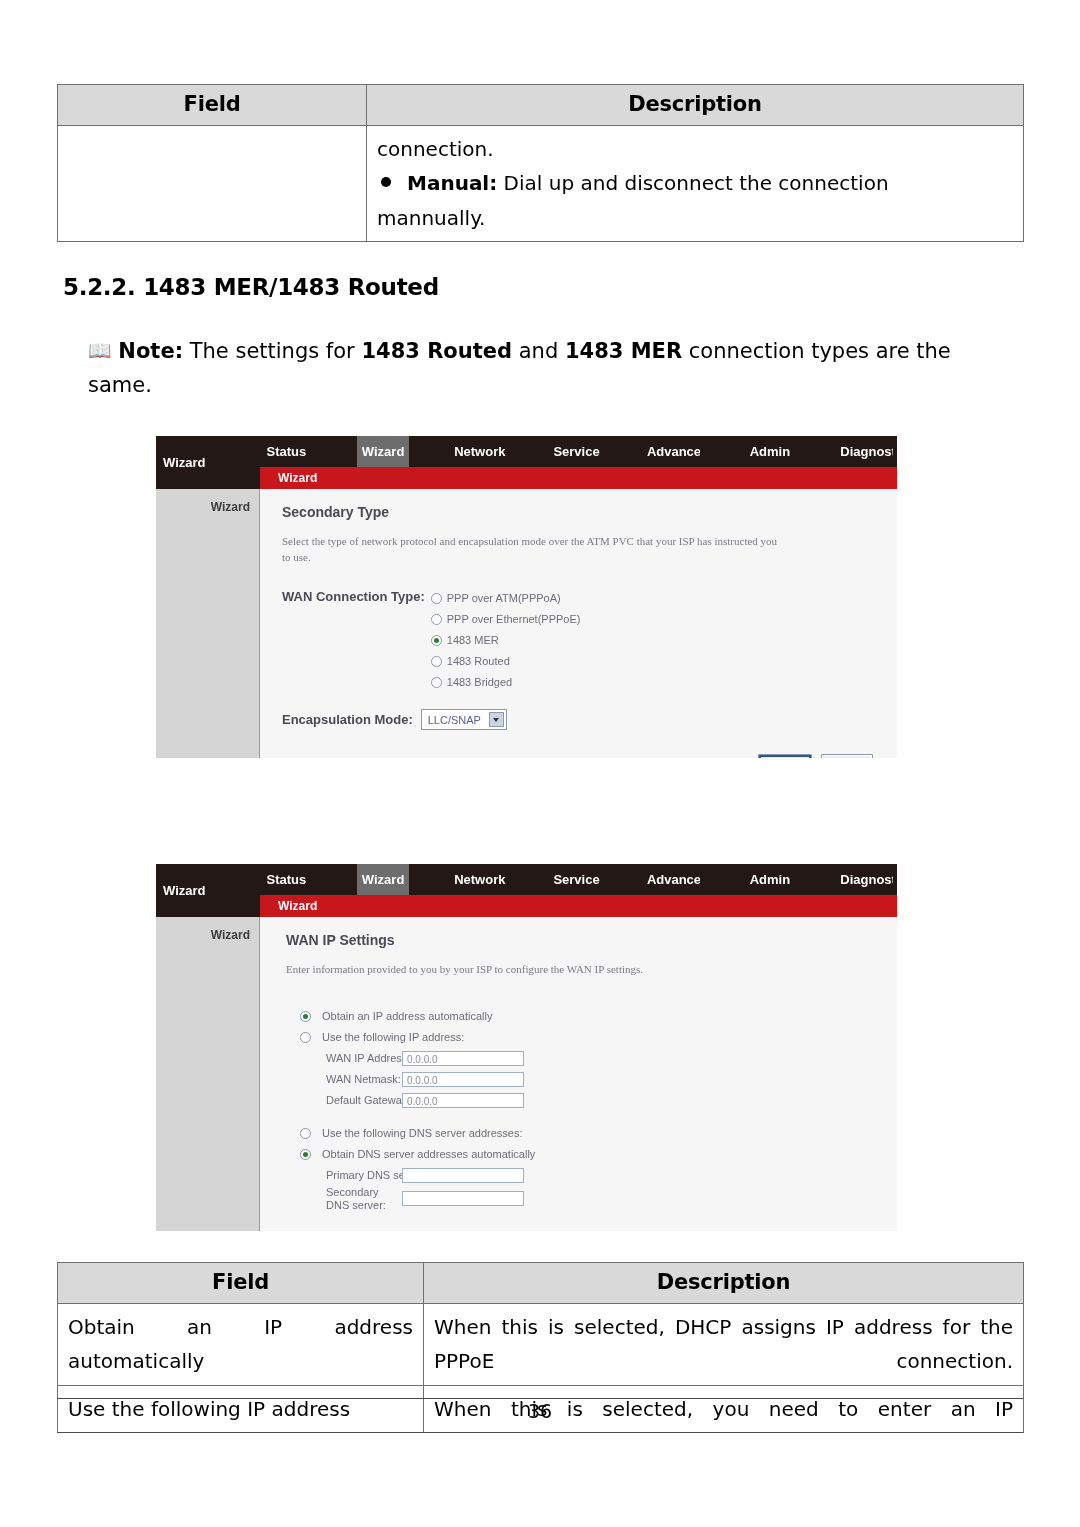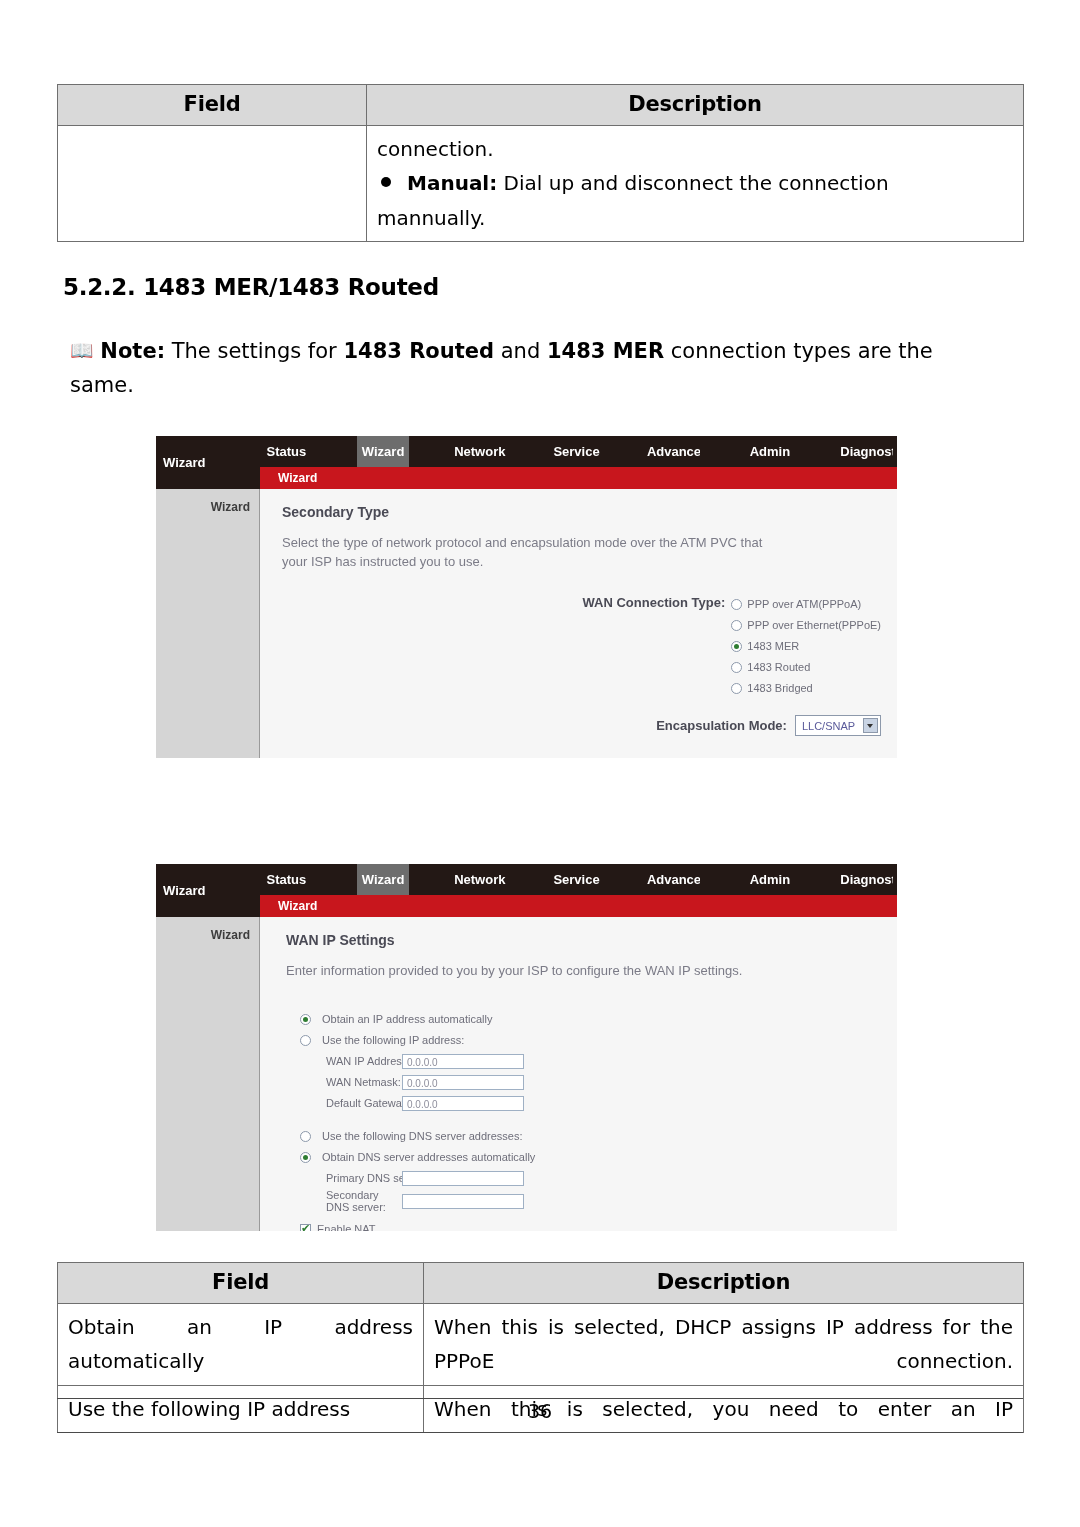--- a/index.html
+++ b/index.html
@@ -181,30 +181,30 @@
     box-sizing: border-box;
     background: #f6f6f6;
   }
   .panel-title {
     font-size: 14px;
     font-weight: bold;
     color: #4a4a55;
     margin: 2px 0 14px 0;
   }
   .panel-desc {
-    font-size: 13px;
+    font-size: 11px;
     color: #7b7b87;
     line-height: 1.45;
     max-width: 500px;
     margin-bottom: 22px;
+    font-family: Liberation Serif, serif;
   }
   .field-row {
     display: flex;
     align-items: flex-start;
-    justify-content: flex-end;
   }
   .field-label {
     font-size: 13px;
     font-weight: bold;
     color: #4a4a55;
     white-space: nowrap;
     padding-top: 1px;
   }
   .radio-group {
     margin-left: 6px;
@@ -377,21 +377,21 @@
             <span class="bullet-dot"></span><span class="b">Manual:</span><span> Dial up and disconnect the connection</span>
           </span>
           <span>mannually.</span>
         </td>
       </tr>
     </tbody>
   </table>
 
   <div class="heading" style="left:63px; top:274px;">5.2.2. 1483 MER/1483 Routed</div>
 
-  <div class="para" style="left:70px; top:334px; width:905px;">
+  <div class="para" style="left:88px; top:334px; width:905px;">
     <span class="note-icon">📖</span>
     <span class="b">Note:</span><span> The settings for </span><span class="b">1483 Routed</span><span> and </span><span class="b">1483 MER</span><span> connection types are the same.</span>
   </div>
 
   <div class="shot" style="left:156px; top:436px; width:741px; height:322px;">
     <div class="shot-topbar">
       <div class="brand">Wizard</div>
       <div class="navtabs">
         <div class="navtab">Status</div>
         <div class="navtab active">Wizard</div>
@@ -520,24 +520,20 @@
 
           <div class="ip-line">
             <span class="ip-lbl">Primary DNS server:</span>
             <span class="txt-input"></span>
           </div>
           <div class="ip-line" style="height:28px; align-items:flex-start;">
             <span class="ip-lbl2">Secondary DNS server:</span>
             <span class="txt-input" style="margin-top:5px;"></span>
           </div>
 
-          <label class="radio-line" style="margin-top:2px;">
-            <span class="checkbox on"></span>
-            <span>Enable NAT</span>
-          </label>
         </div>
 
       </div>
     </div>
   </div>
 
   <table class="doc-table" style="left:57px; top:1262px; width:966px;">
     <colgroup>
         <col style="width:366px">
         <col style="width:600px">

